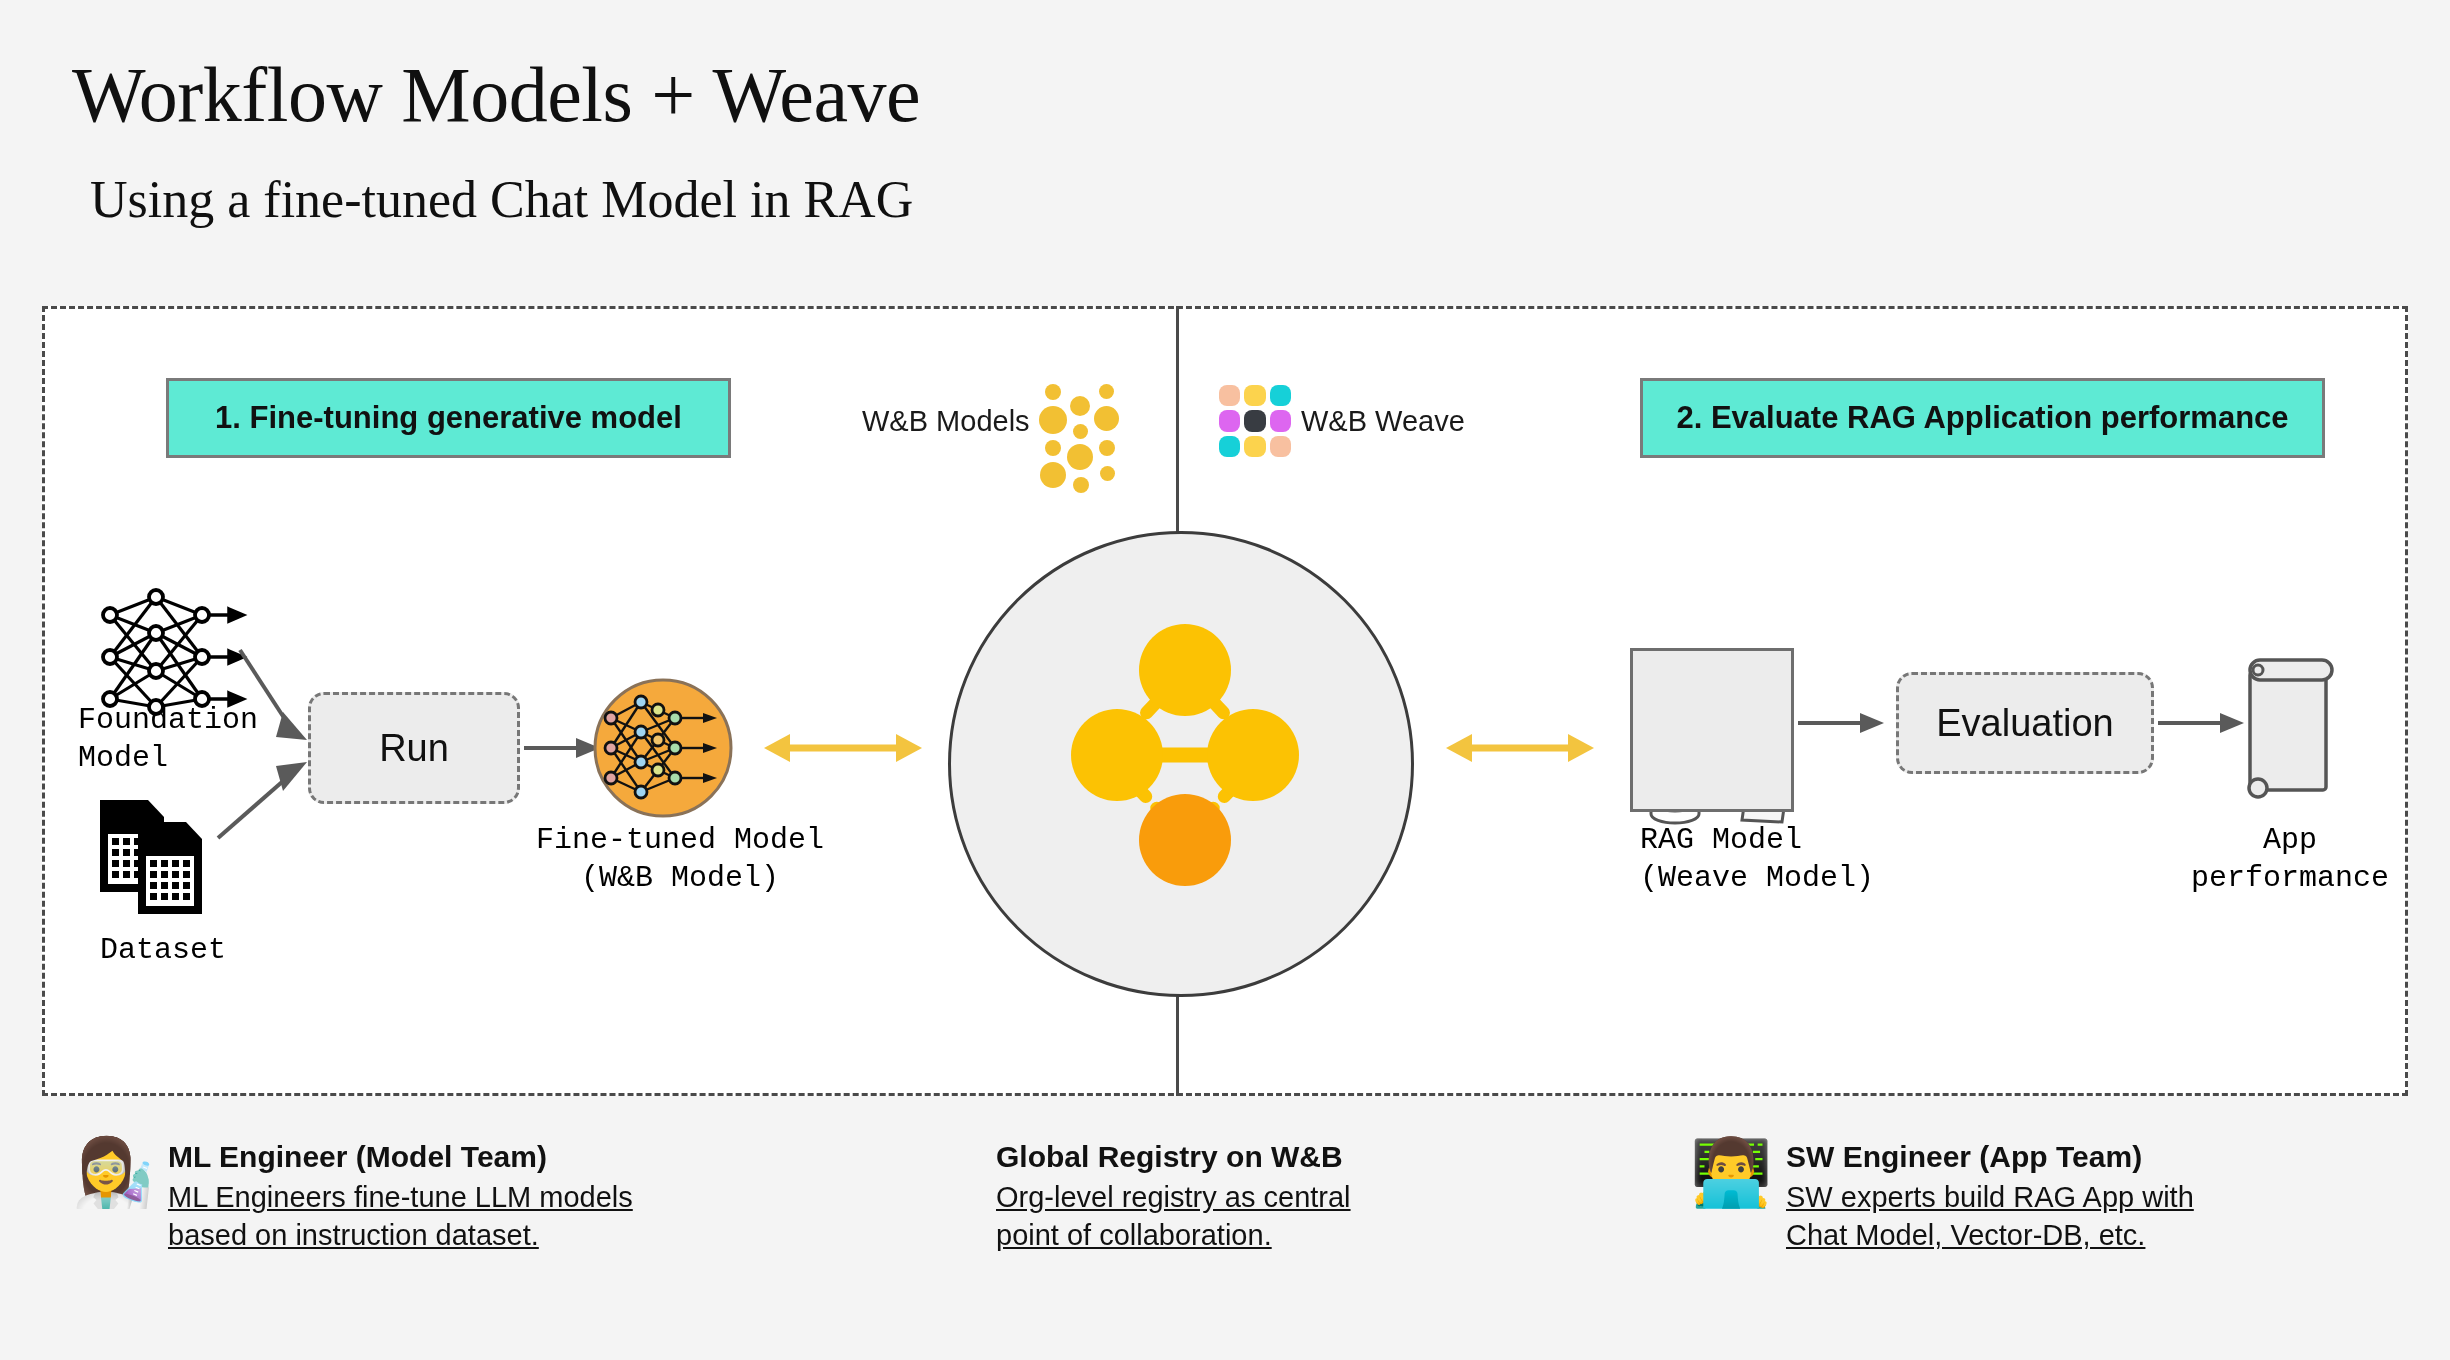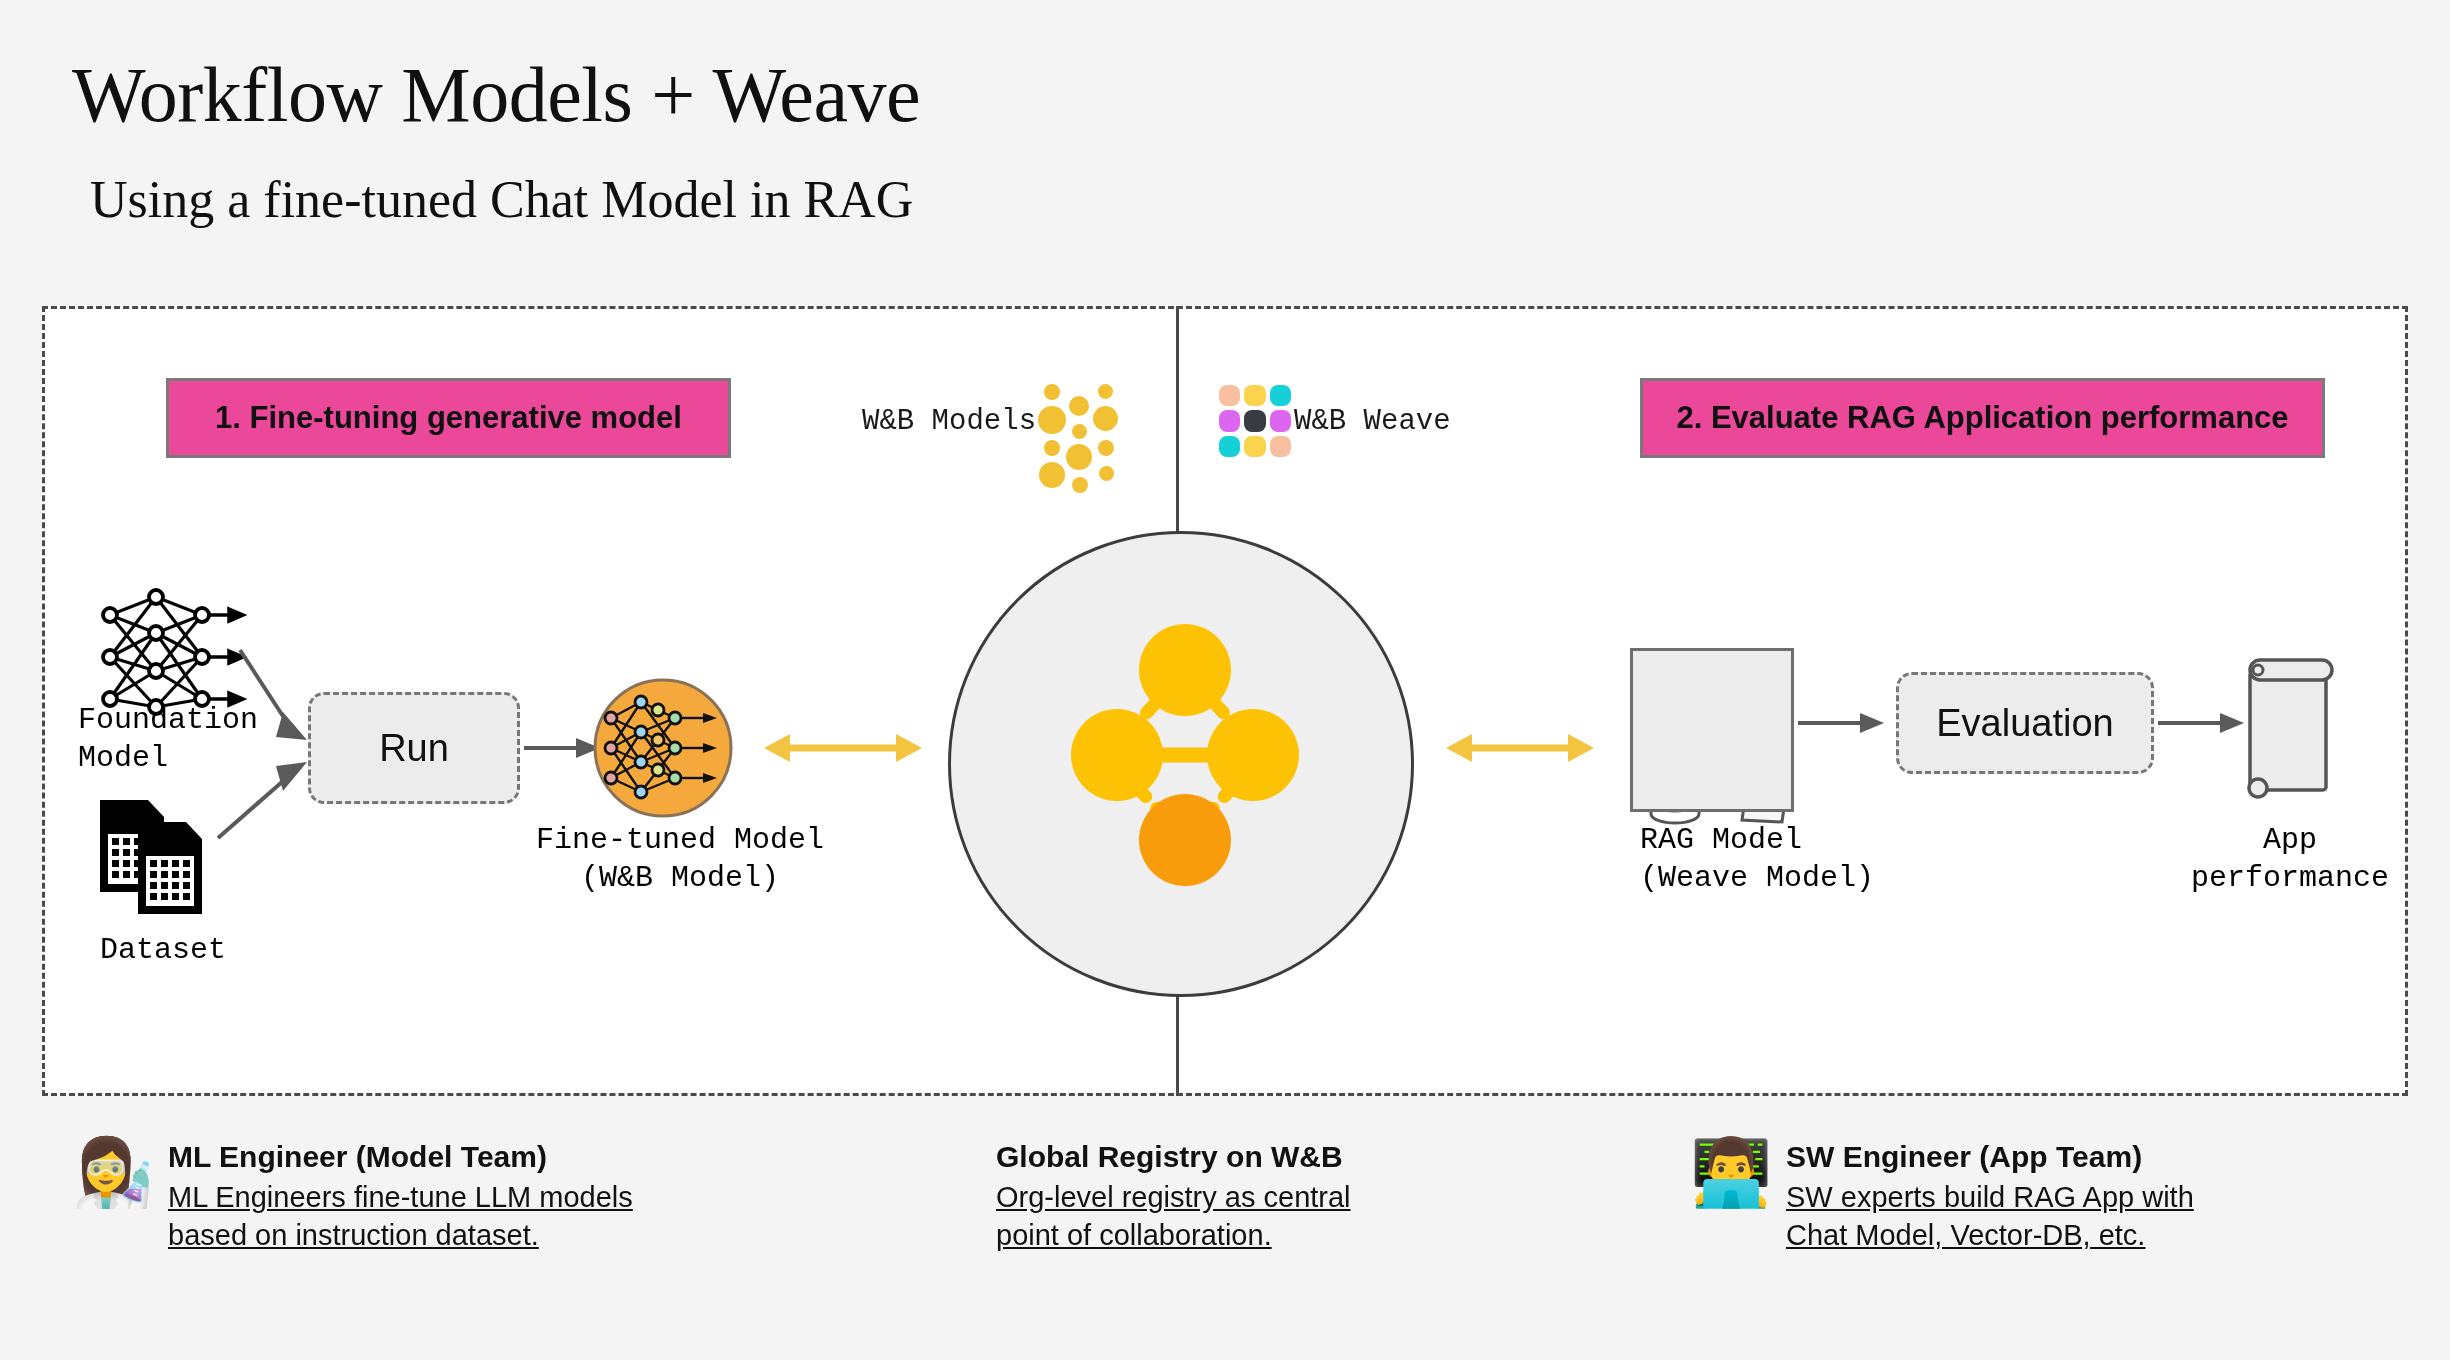--- a/index.html
+++ b/index.html
@@ -33,31 +33,31 @@
     border: 3px dashed #4a4a4a;
   }
   .divider {
     position: absolute; left: 1176px; top: 306px;
     width: 3px; height: 790px; background: #4a4a4a;
   }
 
   
   .sec-box {
     position: absolute;
-    background: #ec4899;
+    background: #5eead4;
     border: 3px solid #7a7a7a;
     display: flex; align-items: center; justify-content: center;
     font-size: 31px; font-weight: bold; color: #111;
     white-space: nowrap;
   }
   #sec-box-1 { left: 166px;  top: 378px; width: 565px; height: 80px; }
   #sec-box-2 { left: 1640px; top: 378px; width: 685px; height: 80px; }
 
   
-  .brand { position: absolute; display: flex; align-items: center; gap: 0; font-family: Liberation Mono, monospace; }
+  .brand { position: absolute; display: flex; align-items: center; gap: 7px; }
   #brand-models { left: 862px; top: 382px; }
   #brand-weave  { left: 1216px; top: 382px; }
   .brand-label { font-size: 29px; color: #1a1a1a; white-space: nowrap; }
 
   .models-mark { position: relative; width: 78px; height: 78px; }
   .models-mark i {
     position: absolute; border-radius: 50%; background: #f2c033; display: block;
   }
   .weave-mark {
     width: 78px; height: 78px; display: grid;

